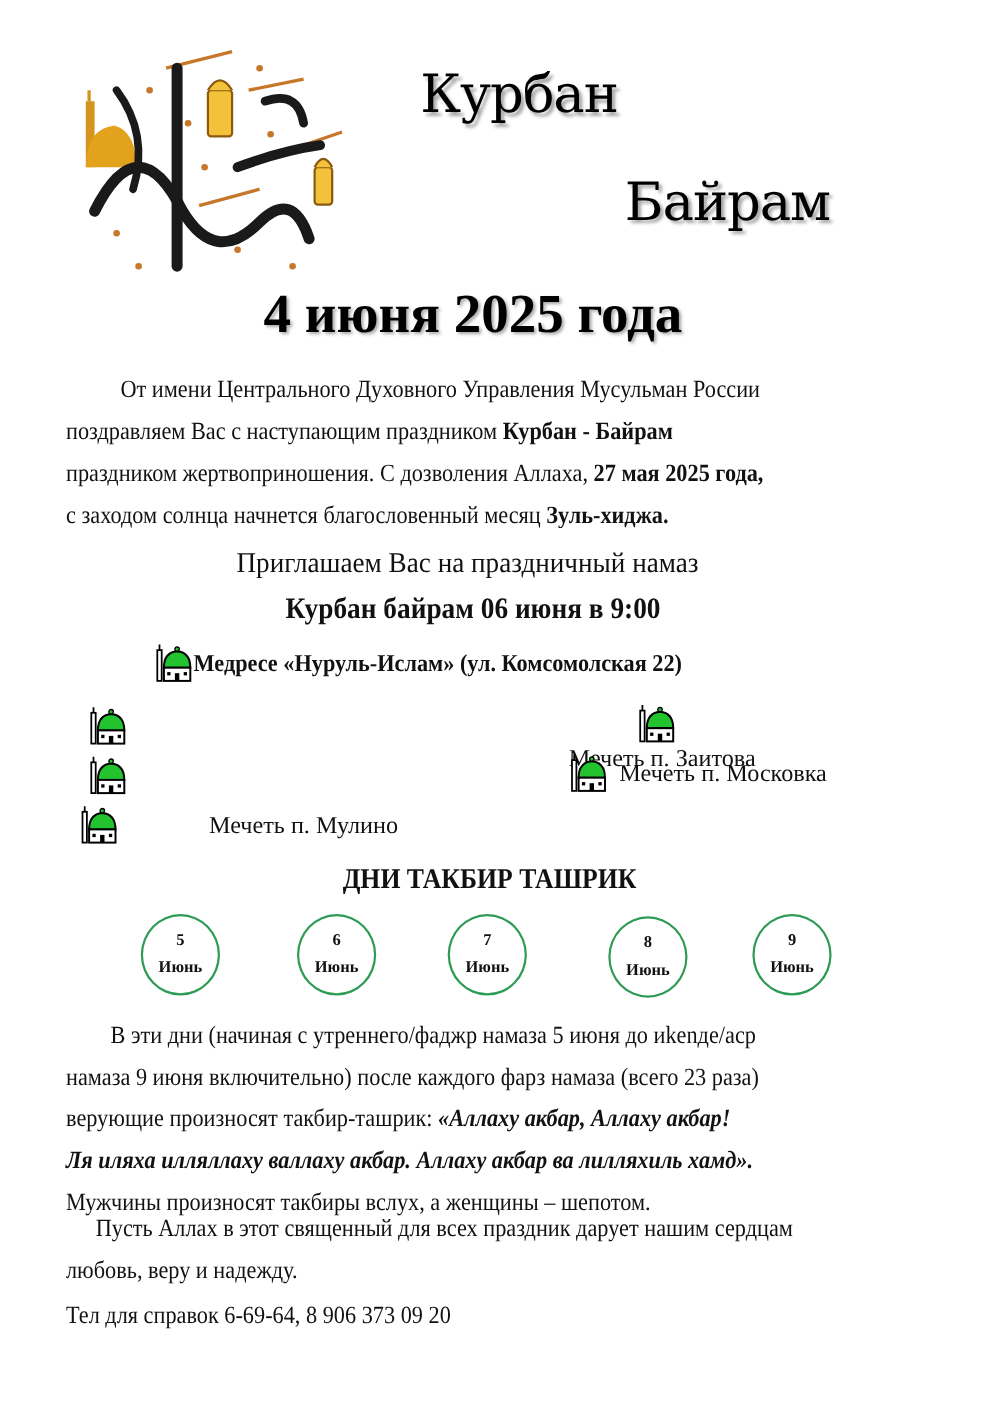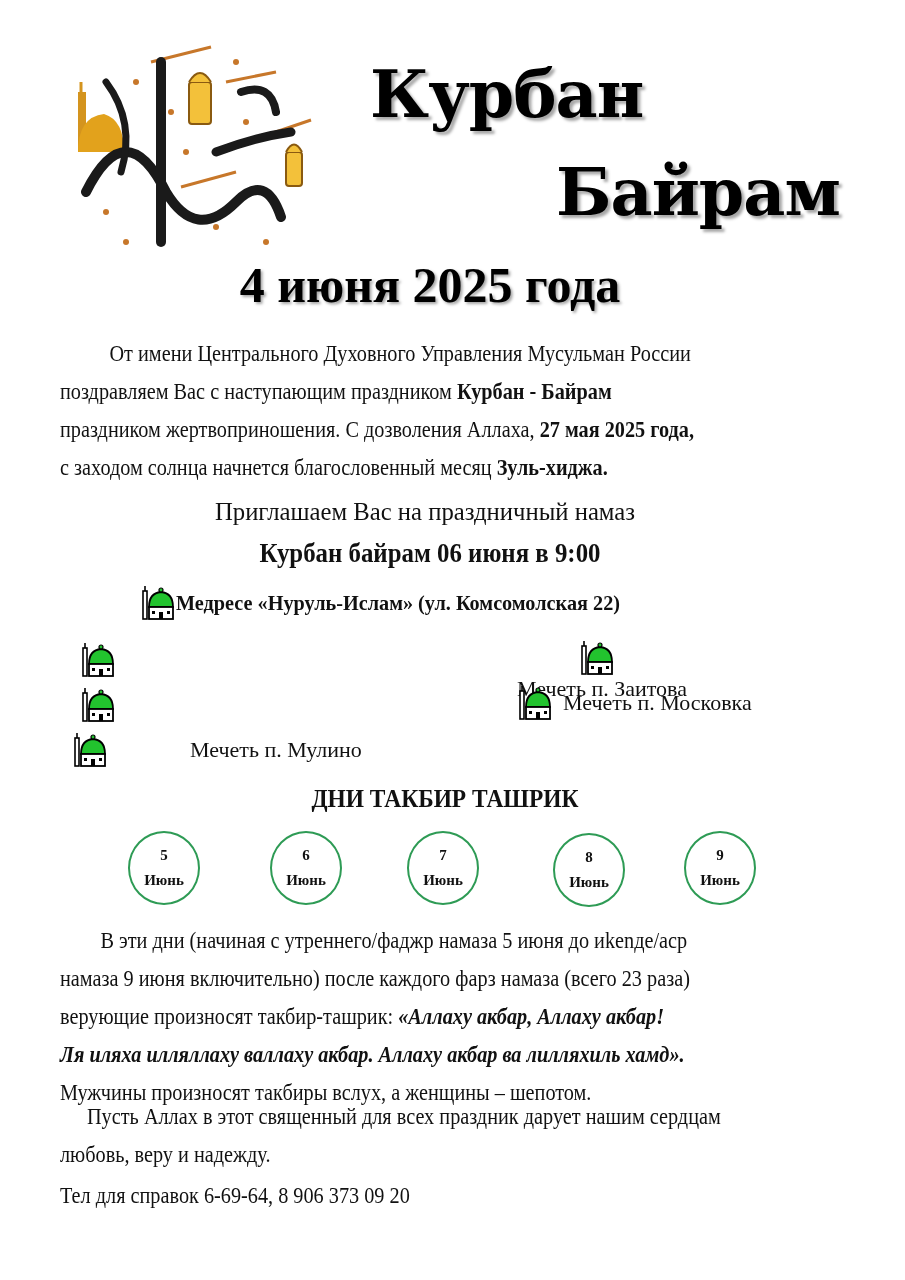--- a/index.html
+++ b/index.html
@@ -1,21 +1,21 @@
 <!DOCTYPE html>
 <html><head>
 <meta charset="utf-8">
 <style>
   html, body { margin: 0; padding: 0; background: #ffffff; }
   body { width: 905px; height: 1280px; position: relative; overflow: hidden;
          font-family: "Liberation Serif", serif; color: #111; }
   .abs { position: absolute; }
   .logo { left: 66px; top: 42px; width: 250px; height: 220px; }
-  .title { font-family: "DejaVu Serif", serif; font-weight: bold; color: #000;
-           text-shadow: 3px 3px 3px rgba(0,0,0,0.35); font-size: 65px; line-height: 1; letter-spacing: -1px; }
+  .title { font-family: "DejaVu Serif", serif; font-weight: normal; color: #000;
+           text-shadow: 3px 3px 3px rgba(0,0,0,0.35); font-size: 48px; line-height: 1; letter-spacing: -1px; margin-left: 12px; }
   .title1 { left: 370px; top: 62px; }
   .title2 { left: 556px; top: 160px; }
   .date { left: 0; width: 860px; text-align: center; top: 256px; font-size: 50px; font-weight: bold;
           text-shadow: 2px 2px 3px rgba(0,0,0,0.35); color: #000; }
   .para { font-size: 22.5px; line-height: 38px; transform: scaleX(0.9); transform-origin: left top; }
   .p1 { left: 60px; top: 335px; width: 880px; }
   .indent { padding-left: 55px; }
   .invite { left: 0; width: 850px; text-align: center; top: 497px; font-size: 26px; transform: scaleX(0.95); }
   .invite2 { left: 0; width: 860px; text-align: center; top: 538px; font-size: 27px; font-weight: bold; transform: scaleX(0.92); }
   .madrasa { left: 140px; top: 585px; display: flex; align-items: center; }

